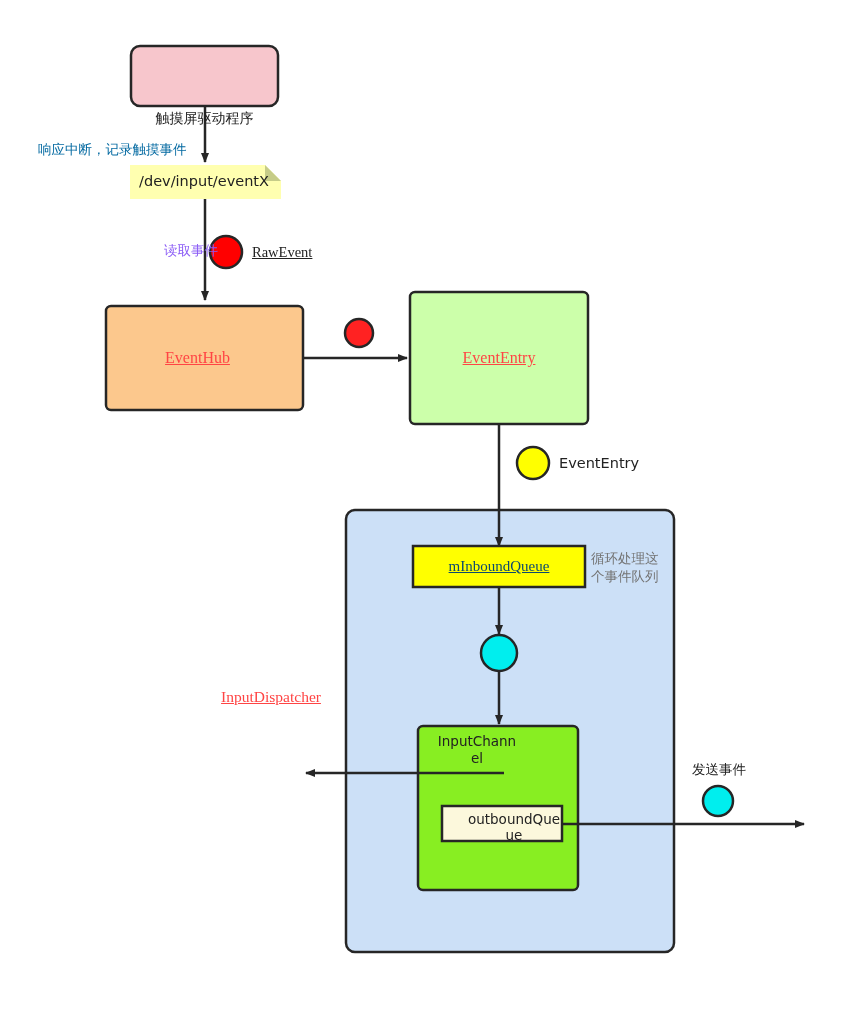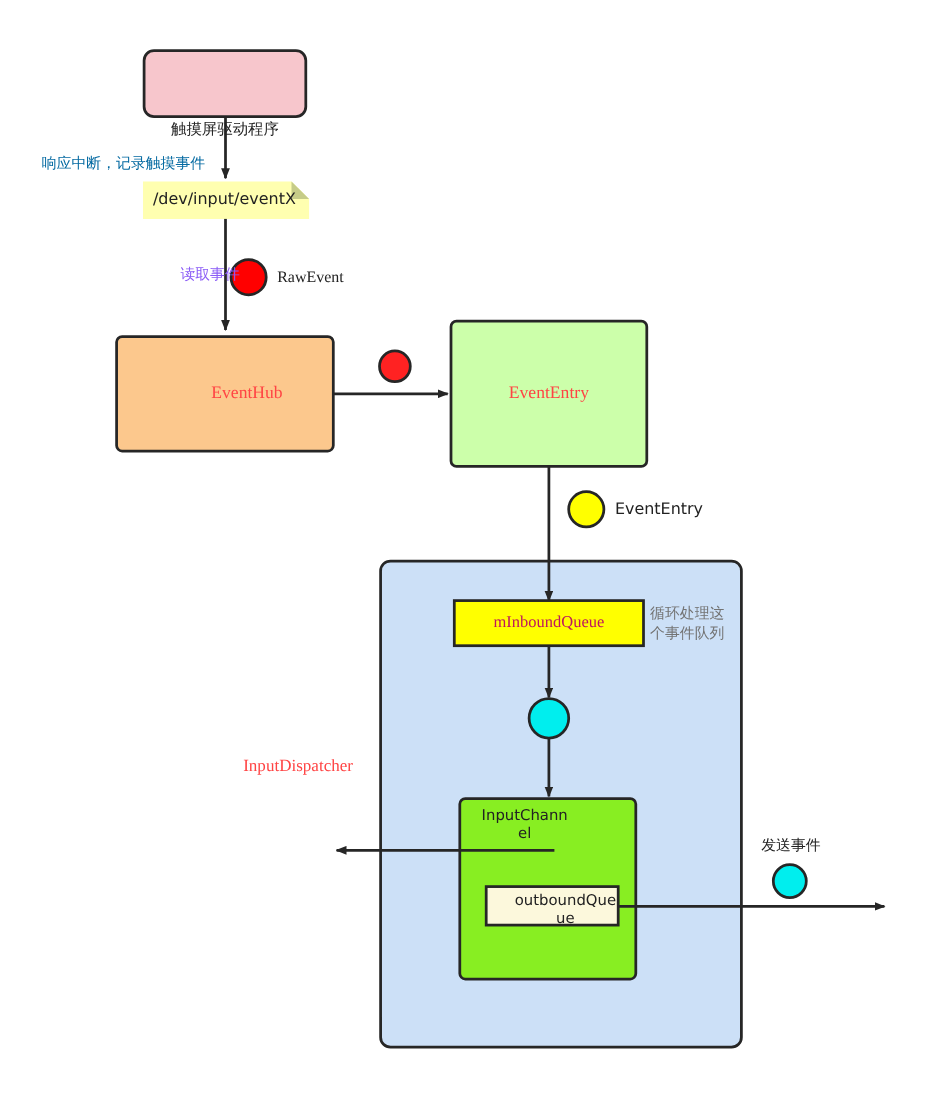--- a/index.html
+++ b/index.html
@@ -30,20 +30,21 @@
     position: absolute;
     text-align: center;
     line-height: 1.25;
     pointer-events: none;
   }
   .lbl-cn {
     font-family: "DejaVu Sans", sans-serif;
   }
   .lbl-serif {
     font-family: "Liberation Serif", serif;
+    text-decoration: underline;
   }
 </style>
 </head>
 <body>
 
 <div id="stage">
 
   <svg id="diagram" viewBox="0 0 864 1014">
     <defs>
       <marker id="arrowhead" markerWidth="10" markerHeight="8" refX="9" refY="4" orient="auto" markerUnits="userSpaceOnUse">
@@ -98,27 +99,27 @@
   <div class="node-label lbl-cn" style="left:131px; top:64px; width:147px; font-size:14px; color:#222222;margin-top:46px;">触摸屏驱动程序</div>
 
   <div class="node-label lbl-cn" style="left:38px; top:125px; width:200px; font-size:13.5px; color:#0369a1; text-align:left;margin-top:16px;">响应中断，记录触摸事件</div>
 
   <div class="node-label lbl-cn" style="left:130px; top:172px; width:148px; font-size:14.5px; color:#222222;">/dev/input/eventX</div>
 
   <div class="node-label lbl-cn" style="left:128px; top:242px; width:80px; font-size:13.5px; color:#8b5cf6; text-align:left;margin-left:36px;">读取事件</div>
 
   <div class="node-label lbl-serif" style="left:252px; top:243px; width:110px; font-size:14.5px; color:#222222; text-align:left;">RawEvent</div>
 
-  <div class="node-label lbl-serif" style="left:106px; top:348px; width:183px; font-size:16px; color:#ff4444;padding-left:27px;">EventHub</div>
+  <div class="node-label lbl-serif" style="left:106px; top:348px; width:183px; font-size:16px; color:#ff4444;">EventHub</div>
 
   <div class="node-label lbl-serif" style="left:410px; top:348px; width:178px; font-size:16px; color:#ff4444;">EventEntry</div>
 
   <div class="node-label lbl-cn" style="left:559px; top:454px; width:120px; font-size:14.5px; color:#222222; text-align:left;">EventEntry</div>
 
-  <div class="node-label lbl-serif" style="left:413px; top:557px; width:172px; font-size:15px; color:#be185d;text-align:center;">mInboundQueue</div>
+  <div class="node-label lbl-serif" style="left:413px; top:557px; width:172px; font-size:15px; color:#0c4a6e;text-align:center;">mInboundQueue</div>
 
   <div class="node-label lbl-cn" style="left:591px; top:549px; width:90px; font-size:13.5px; color:#737373; text-align:left; white-space:pre-line; line-height:1.35;">循环处理这
 个事件队列</div>
 
   <div class="node-label lbl-serif" style="left:196px; top:687px; width:150px; font-size:15.5px; color:#ff4444;">InputDispatcher</div>
 
   <div class="node-label lbl-cn" style="left:422px; top:733px; width:110px; font-size:13.5px; color:#222222; white-space:pre-line; line-height:1.25; text-align:center;">InputChann
 el</div>
 
   <div class="node-label lbl-cn" style="left:442px; top:811px; width:144px; font-size:13.5px; color:#222222; white-space:pre-line; line-height:1.2;">outboundQue

